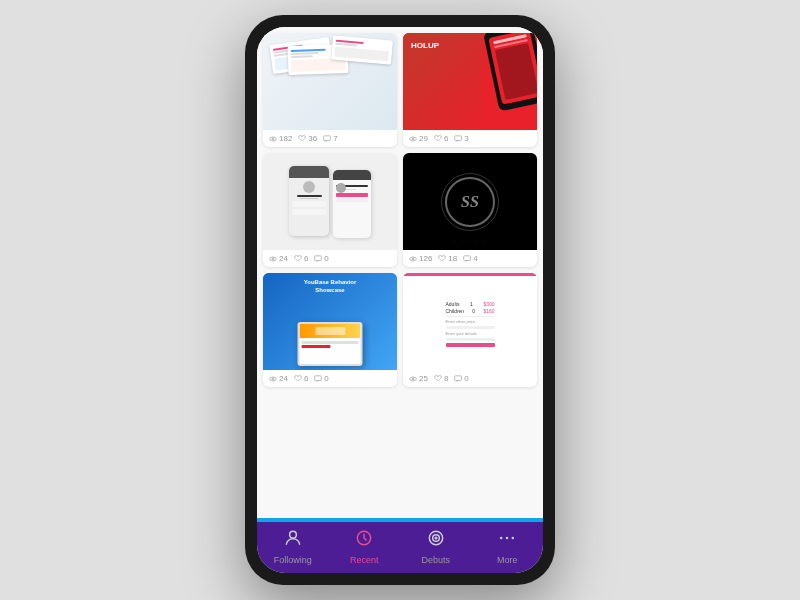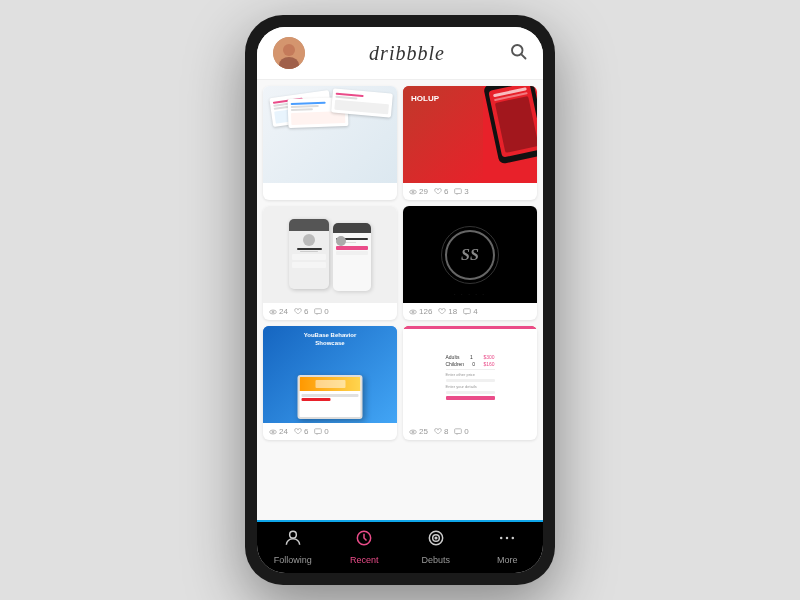--- a/index.html
+++ b/index.html
@@ -148,22 +148,22 @@
       color: #999;
       align-items: center;
     }
     .stat {
       display: flex;
       align-items: center;
       gap: 2px;
     }
     
     .bottom-nav {
-      background: #000000;
-      border-top: 2px solid #0ea5e9;
+      background: #4c1d95;
+      border-top: 4px solid #0ea5e9;
       display: flex;
       justify-content: space-around;
       padding: 6px 0 8px;
       flex-shrink: 0;
     }
     .nav-item {
       display: flex;
       flex-direction: column;
       align-items: center;
       gap: 2px;
@@ -230,36 +230,20 @@
     }
     
     .content::-webkit-scrollbar { display: none; }
   </style>
 </head>
 <body>
 
 <div class="phone-frame">
   <div class="phone-screen">
 
-    <div class="header">
-      <div class="avatar">
-        <svg viewBox="0 0 32 32" xmlns="http://www.w3.org/2000/svg">
-          <circle cx="16" cy="16" r="16" fill="#d4956e"></circle>
-          <ellipse cx="16" cy="13" rx="6" ry="6" fill="#c47a5a"></ellipse>
-          <ellipse cx="16" cy="28" rx="10" ry="8" fill="#a0604a"></ellipse>
-        </svg>
-      </div>
-      <div class="logo">dribbble</div>
-      <button class="search-icon-btn">
-        <svg width="18" height="18" viewBox="0 0 24 24" fill="none" stroke="#555" stroke-width="2.5" stroke-linecap="round">
-          <circle cx="11" cy="11" r="7"></circle>
-          <line x1="16.5" y1="16.5" x2="22" y2="22"></line>
-        </svg>
-      </button>
-    </div>
 
     <div class="content">
       <div class="grid">
 
         <div class="shot-card">
           <div class="shot-thumb">
             <div class="shot1-bg">
 
               <div style="position:relative;width:100%;height:100%;display:flex;align-items:center;justify-content:center;">
                 <div style="position:absolute;left:8px;top:8px;transform:rotate(-8deg);">
@@ -281,20 +265,42 @@
                   </div>
                 </div>
                 <div style="position:absolute;right:5px;top:5px;transform:rotate(5deg);">
                   <div class="mock-card">
                     <div class="mock-line" style="width:28px;background:#ea4c89"></div>
                     <div class="mock-line" style="width:22px"></div>
                     <div style="height:10px;background:#f0f0f0;margin-top:2px;border-radius:1px;"></div>
                   </div>
                 </div>
               </div>
+            </div>
+          </div>
+          <div class="shot-stats">
+            <div class="stat">
+              <svg width="8" height="6" viewBox="0 0 12 8" fill="none" stroke="#bbb" stroke-width="1.5">
+                  <ellipse cx="6" cy="4" rx="5" ry="3"></ellipse>
+                  <circle cx="6" cy="4" r="1.5" fill="#bbb"></circle>
+                </svg>
+              <span>182</span>
+            </div>
+            <div class="stat">
+              <svg width="8" height="7" viewBox="0 0 12 10" fill="none" stroke="#bbb" stroke-width="1.5">
+                  <path d="M6 8.5C6 8.5 1 5.5 1 3a2.5 2.5 0 015 0 2.5 2.5 0 015 0c0 2.5-5 5.5-5 5.5z"></path>
+                </svg>
+              <span>36</span>
+            </div>
+            <div class="stat">
+              <svg width="8" height="7" viewBox="0 0 12 10" fill="none" stroke="#bbb" stroke-width="1.5">
+                  <rect x="1" y="1" width="10" height="7" rx="1"></rect>
+                  <path d="M3 8l1.5 1.5L6 8"></path>
+                </svg>
+              <span>7</span>
             </div>
           </div>
         </div>
 
         <div class="shot-card">
           <div class="shot-thumb">
             <div class="shot2-bg">
               <div style="position:absolute;top:0;right:0;width:50px;height:80px;background:#111;border-radius:6px;transform:rotate(-12deg) translate(5px,-5px);display:flex;align-items:center;justify-content:center;">
                 <div style="width:42px;height:68px;background:#e8212a;border-radius:4px;display:flex;flex-direction:column;padding:4px;">
                   <div style="height:3px;background:rgba(255,255,255,0.7);border-radius:2px;margin-bottom:2px;"></div>

